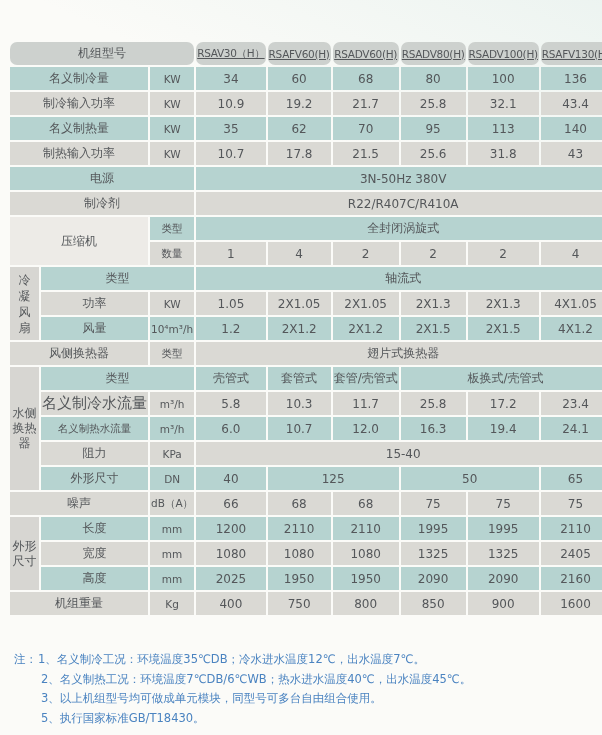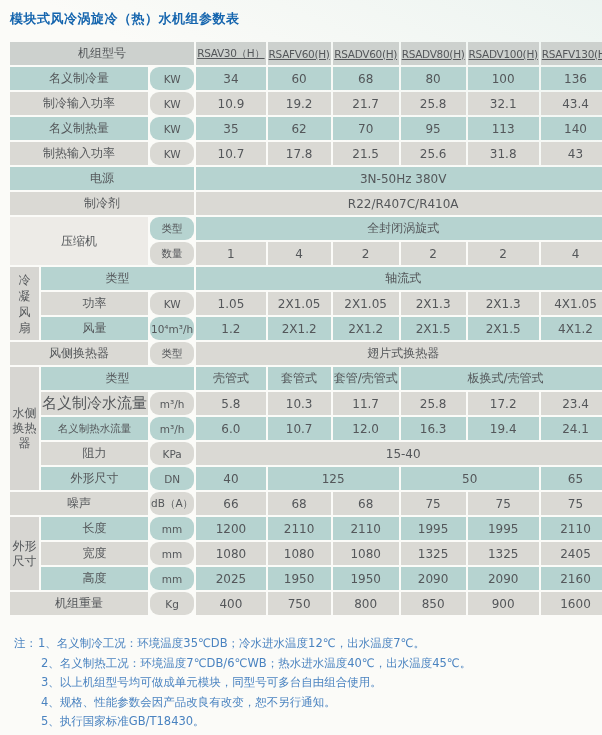--- a/index.html
+++ b/index.html
@@ -21,41 +21,40 @@
     border-collapse:separate;border-spacing:2px;
     table-layout:fixed;
   }
   td{
     text-align:center;vertical-align:middle;
     color:#54575a;font-size:12px;height:23px;
     padding:0 1px;overflow:hidden;white-space:nowrap;
   }
   td.t{background:#b6d3d0;}      
   td.g{background:#dad9d4;}      
-  td.hdr{background:#cdd1ce;}    
+  td.hdr{background:#cdd1ce;border-radius:7px;}    
   td.grp{background:#d7d6d2;white-space:normal;} 
   td.comp{background:#edebe7;}   
-  td.unit{font-size:10.5px;border-radius:9px;}
+  td.unit{font-size:10.5px;}
   td.model{font-size:10.5px;letter-spacing:-0.3px;text-decoration:underline;}
   .vert{display:inline-block;width:14px;line-height:16px;font-size:12px;word-break:break-all;}
   .vert2{display:inline-block;width:27px;line-height:15px;font-size:12px;word-break:break-all;}
   .notes{
-    position:absolute;left:14px;top:634px;width:580px;
+    position:absolute;left:14px;top:650px;width:580px;
     color:#4a83c0;font-size:11.5px;line-height:19.5px;
   }
   .note-line{white-space:nowrap;}
   .note-line.indent{margin-left:27px;}
   .note-prefix{margin-right:1px;}
 </style>
 </head>
 <body>
 
 <div class="page">
 
-  <div class="title">模块式风冷涡旋冷（热）水机组参数表</div>
 
   <table class="spec">
     <colgroup>
       <col style="width:34px">
         <col style="width:84px">
         <col style="width:44px">
       <col style="width:64px">
         <col style="width:64px">
         <col style="width:64px">
       <col style="width:64px">
@@ -279,17 +278,16 @@
       <td class="g">900</td>
       <td class="g">1600</td>
     </tr>
   </tbody>
     </table>
 
   <div class="notes">
     <div class="note-line"><span class="note-prefix">注：</span><span>1、名义制冷工况：环境温度35℃DB；冷水进水温度12℃，出水温度7℃。</span></div>
     <div class="note-line indent">2、名义制热工况：环境温度7℃DB/6℃WB；热水进水温度40℃，出水温度45℃。</div>
     <div class="note-line indent">3、以上机组型号均可做成单元模块，同型号可多台自由组合使用。</div>
-    <div class="note-line indent">4、规格、性能参数会因产品改良有改变，恕不另行通知。</div>
     <div class="note-line indent">5、执行国家标准GB/T18430。</div>
   </div>
 
 </div>
 
 </body></html>

